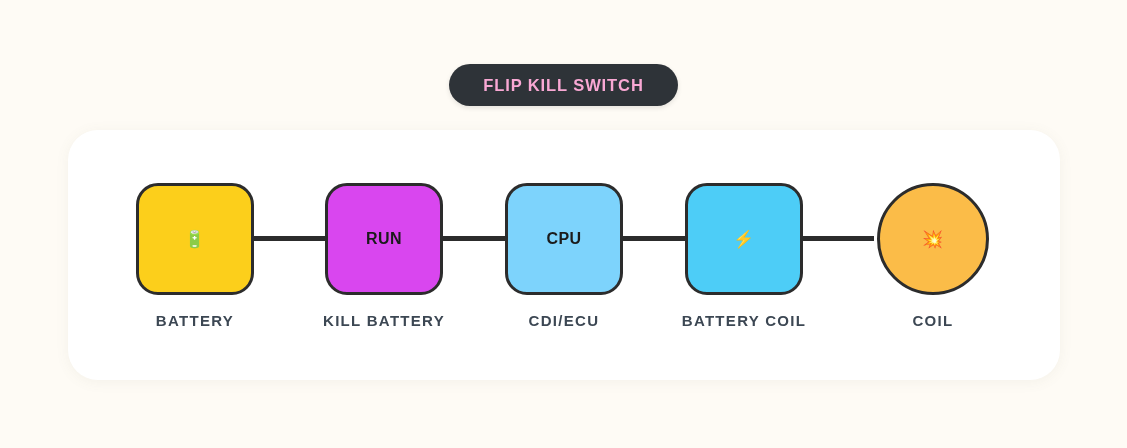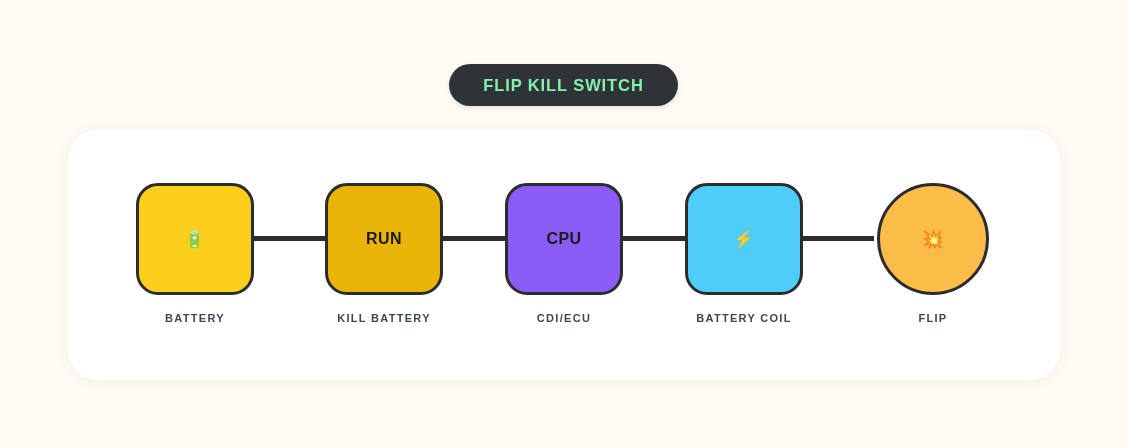--- a/index.html
+++ b/index.html
@@ -21,21 +21,21 @@
     top: 0;
     left: 0;
     width: 1127px;
     height: 130px;
     display: flex;
     align-items: center;
     justify-content: center;
   }
   .flip-btn {
     background: #2e3338;
-    color: #86efac;
+    color: #f9a8d4;
     border: none;
     border-radius: 999px;
     padding: 0 34px;
     height: 42px;
     line-height: 42px;
     font-family: "Liberation Sans", sans-serif;
     font-size: 16.5px;
     font-weight: bold;
     letter-spacing: 0.9px;
     cursor: pointer;
@@ -100,21 +100,21 @@
     height: 112px;
   }
   .node .glyph {
     font-size: 17px;
     line-height: 1;
   }
 
   .node-label {
     margin-top: 17px;
     font-family: "Liberation Sans", sans-serif;
-    font-size: 11px;
+    font-size: 15px;
     font-weight: bold;
     color: #3c4753;
     letter-spacing: 1.3px;
     white-space: nowrap;
     text-align: center;
   }
 
   .connector {
     flex: none;
     width: 71px;
@@ -139,47 +139,47 @@
     <div class="node-group">
       <div class="node" id="node-0" style="background: rgb(252, 207, 27);">
         <span class="glyph">🔋</span>
       </div>
       <div class="node-label">BATTERY</div>
     </div>
 
     <div class="connector"></div>
 
     <div class="node-group">
-      <div class="node" id="node-1" style="background: #eab308;">
+      <div class="node" id="node-1" style="background: #d946ef;">
         <span class="node-text">RUN</span>
       </div>
       <div class="node-label">KILL BATTERY</div>
     </div>
 
     <div class="connector short"></div>
 
     <div class="node-group">
-      <div class="node" id="node-2" style="background: #8b5cf6;">
+      <div class="node" id="node-2" style="background: #7dd3fc;">
         <span class="node-text">CPU</span>
       </div>
       <div class="node-label">CDI/ECU</div>
     </div>
 
     <div class="connector short"></div>
 
     <div class="node-group">
       <div class="node" id="node-3" style="background: rgb(77, 205, 247);">
         <span class="glyph">⚡</span>
       </div>
       <div class="node-label">BATTERY COIL</div>
     </div>
 
     <div class="connector"></div>
 
     <div class="node-group">
       <div class="node circle" id="node-4" style="background: rgb(251, 188, 72);">
         <span class="glyph">💥</span>
       </div>
-      <div class="node-label">FLIP</div>
+      <div class="node-label">COIL</div>
     </div>
 
   </div>
 </div>
 
 </body></html>

